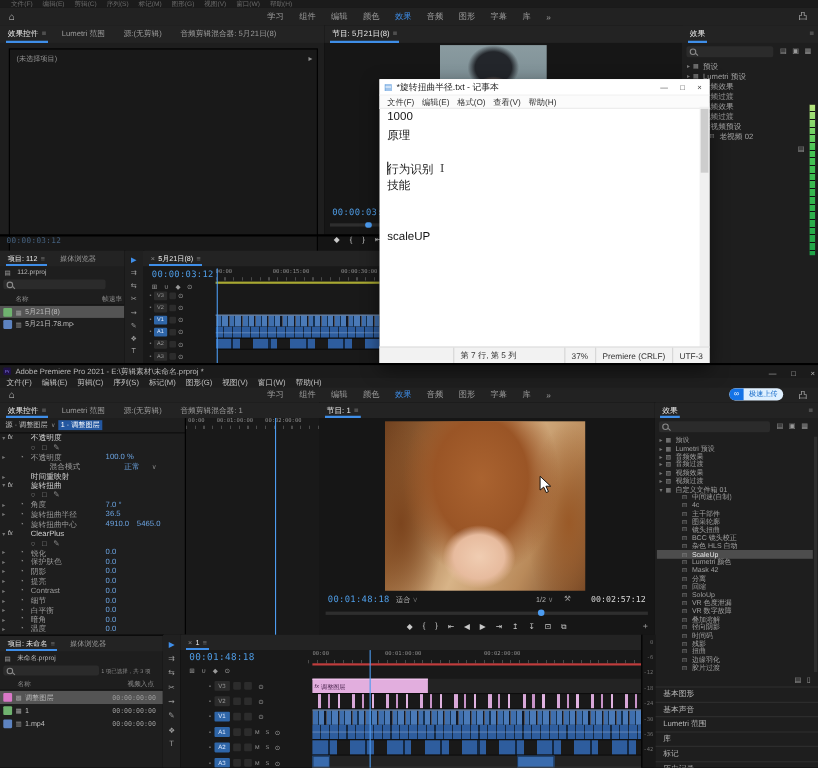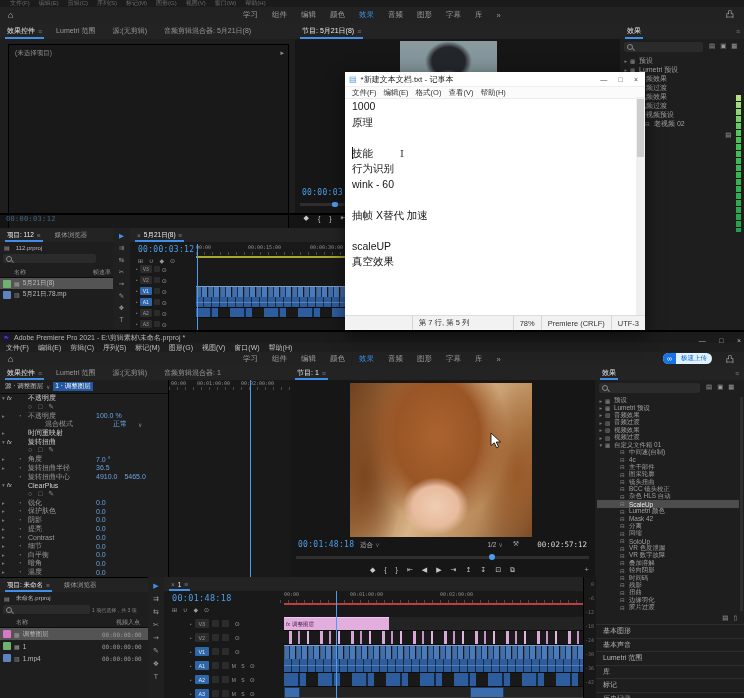--- a/index.html
+++ b/index.html
@@ -390,57 +390,54 @@
       <div class="lane clip-v1" style="left:66px;top:58px;width:149px;height:10px"></div>
       <div class="lane clip-a" style="left:66px;top:69px;width:149px;height:10px"></div>
       <div class="lane clip-a2" style="left:66px;top:80px;width:149px;height:9px"></div>
       <div class="playhead" style="left:67px;top:16px;height:86px"></div>
     </div>
   </section>
 
   <section class="notepad">
     <div class="np-title">
       <span style="color:#4a90d9;font-size:8px;margin:0 4px">▤</span>
-      <span>*新建文本文档.txt - 记事本</span>
+      <span>*旋转扭曲半径.txt - 记事本</span>
       <span style="margin-left:auto">
         <span class="wctl" style="color:#444">—</span>
         <span class="wctl" style="color:#444">□</span>
         <span class="wctl" style="color:#444;margin-right:7px">×</span>
       </span>
     </div>
     <div class="np-menu">
 
     <span>文件(F)</span>
         <span>编辑(E)</span>
         <span>格式(O)</span>
         <span>查看(V)</span>
         <span>帮助(H)</span>
       </div>
     <div class="abs" style="left:7px;top:28px;width:280px">
 
         <div class="nline">1000</div>
         <div class="nline">原理</div>
         <div class="nline"></div>
+        <div class="nline">行为识别</div>
         <div class="nline">技能</div>
-        <div class="nline">行为识别</div>
-        <div class="nline">wink - 60</div>
         <div class="nline"></div>
-        <div class="nline">抽帧 X替代 加速</div>
         <div class="nline"></div>
         <div class="nline">scaleUP</div>
-        <div class="nline">真空效果</div>
       </div>
     <div class="abs" style="left:7px;top:75px;width:1px;height:12px;background:#111"></div>
     <span class="abs" style="left:55px;top:76px;font-size:10px;color:#333;font-family:'DejaVu Serif',serif">I</span>
     <div class="abs" style="right:0;top:25px;width:9px;height:219px;background:#f0f0f0">
       <div class="abs" style="left:1px;top:2px;width:7px;height:58px;background:#cdcdcd"></div>
     </div>
     <div class="np-status">
       <span style="width:88px">第 7 行, 第 5 列</span>
-      <span>78%</span>
+      <span>37%</span>
       <span>Premiere (CRLF)</span>
       <span>UTF-3</span>
     </div>
   </section>
 
   <section class="abs" style="left:0;top:330px;width:744px;height:368px;background:#141414;border-top:2px solid #000">
 
     <div class="abs" style="left:0;top:0;width:744px;height:11px;background:#1b1b1b;display:flex;align-items:center;gap:4px;padding-left:3px">
       <span class="pricon">Pr</span>
       <span class="titletxt">Adobe Premiere Pro 2021 - E:\剪辑素材\未命名.prproj *</span>

